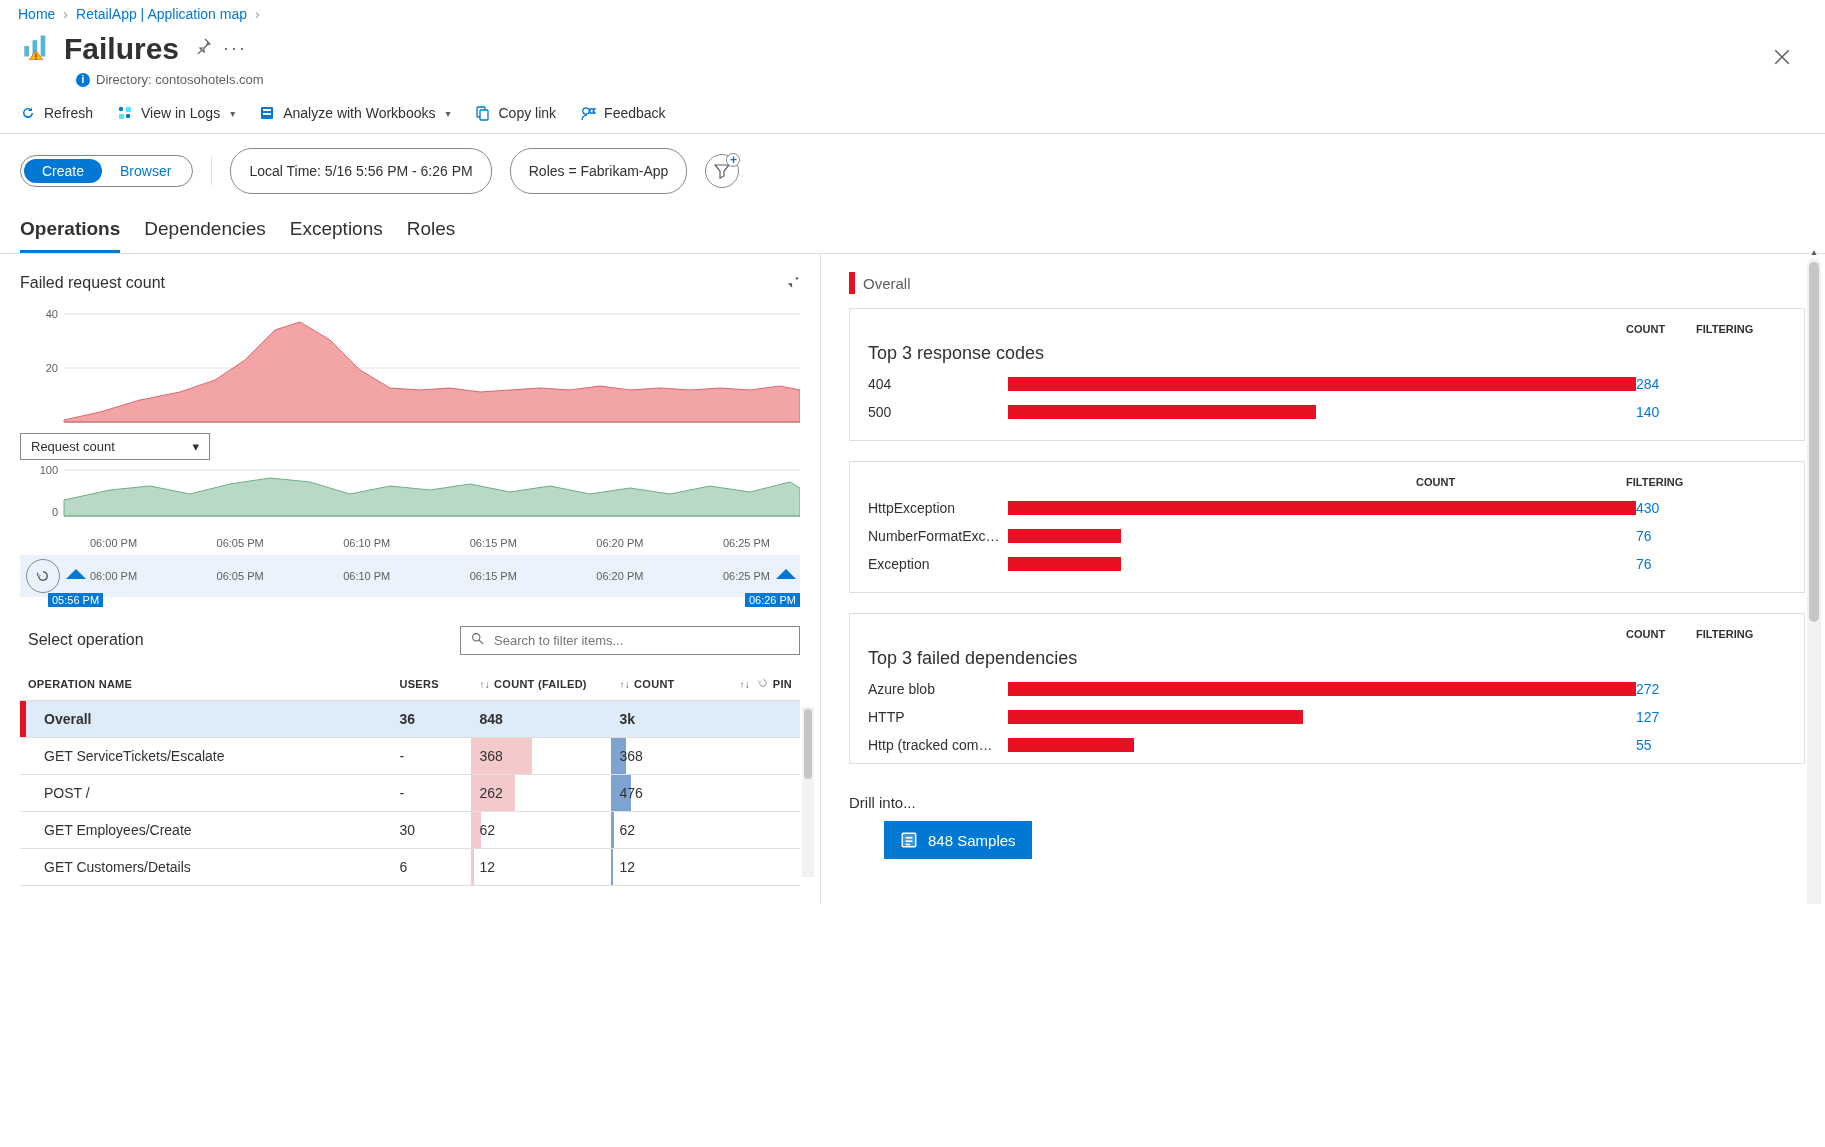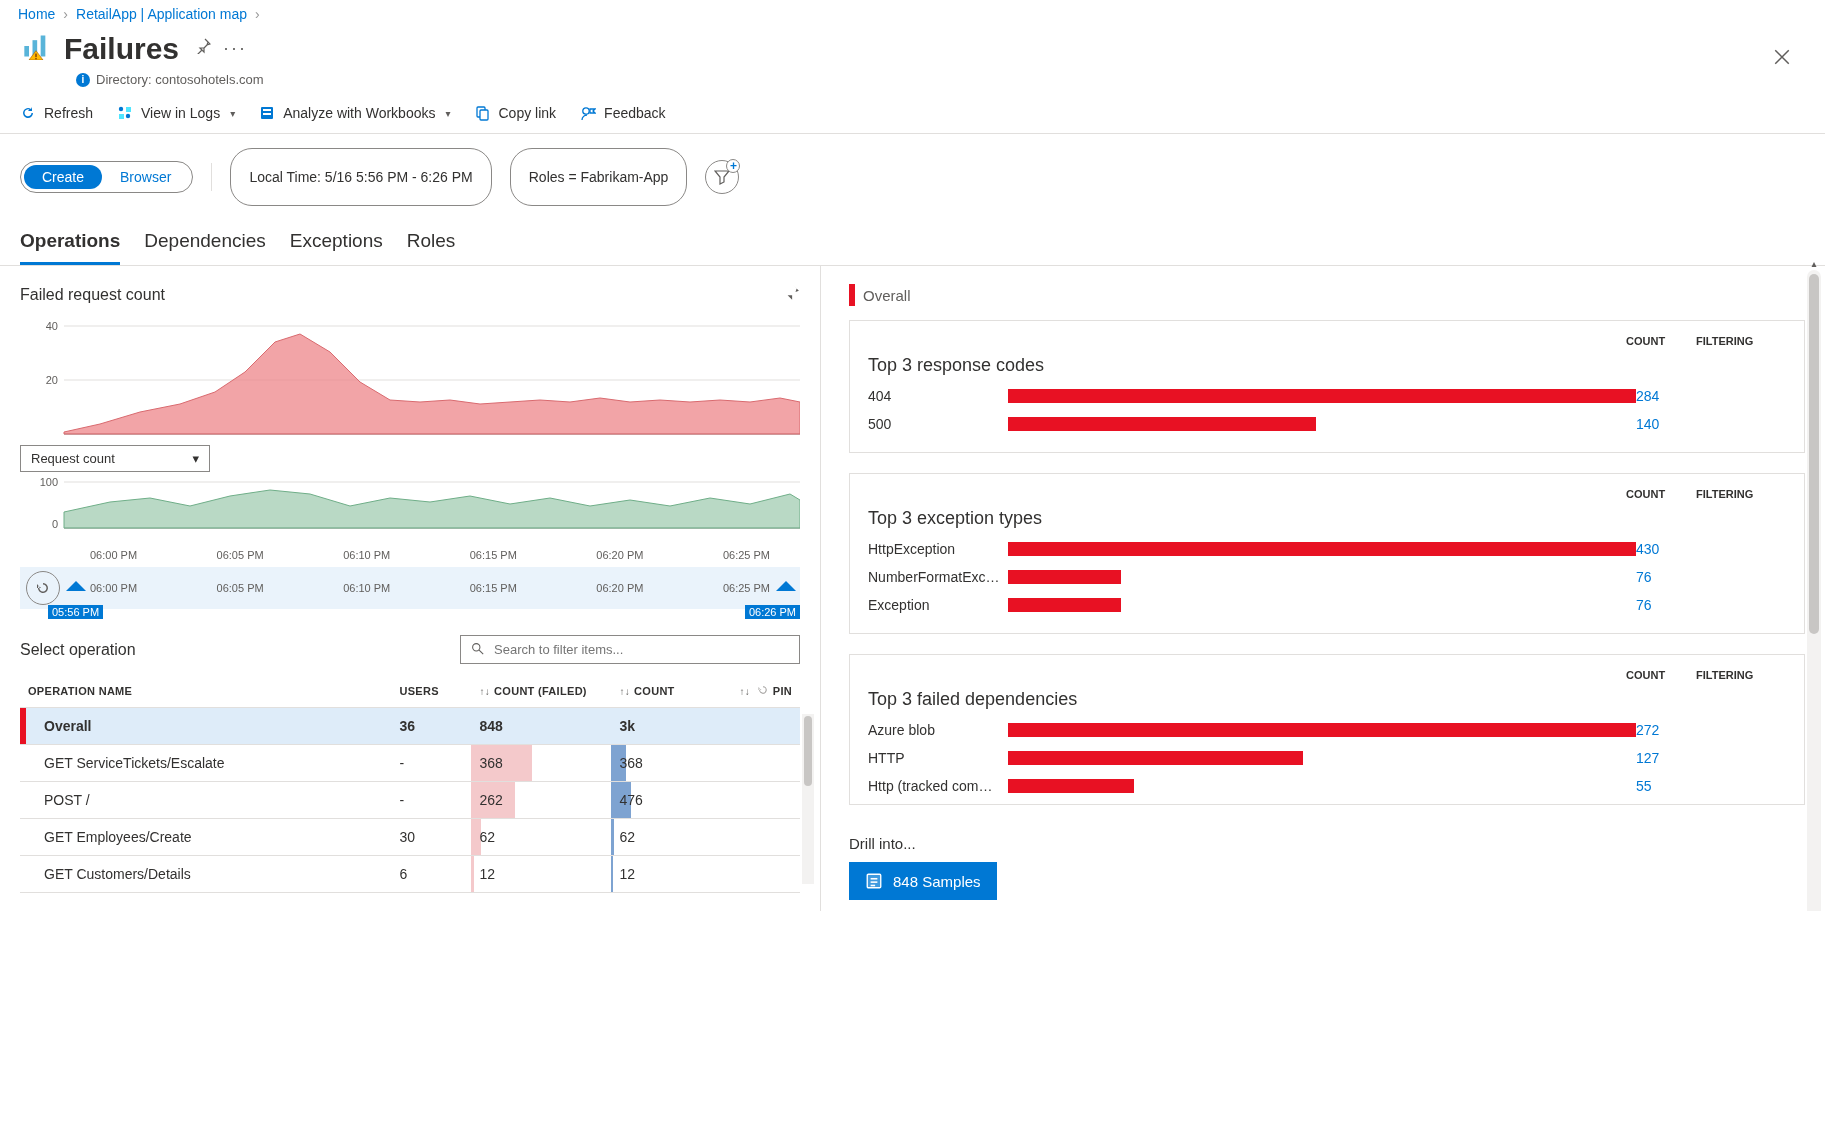--- a/index.html
+++ b/index.html
@@ -46,21 +46,21 @@
   .toolbar .tbtn svg { width:16px; height:16px; }
   .toolbar .caret { font-size: 10px; margin-left: 2px; color: var(--text-soft); }
 
   
   .filter-row { padding: 14px 20px 10px; display:flex; align-items:center; gap: 18px; border-bottom: none;}
   .pill-group { border: 1px solid var(--border-strong); border-radius: 22px; padding: 3px; display:flex; }
   .pill { border:none; background:none; padding: 4px 18px; border-radius: 22px; font-size: 14px; cursor:pointer; }
   .pill.active { background: var(--azure-blue); color:#fff; }
   .pill:not(.active) { color: var(--azure-blue); }
   .vsep { width:1px; height: 28px; background: var(--border); }
-  .chip { border: 1px solid var(--border-strong); border-radius: 22px; padding: 20px 18px; font-size: 14px; color: var(--text); background:#fff; cursor:pointer; }
+  .chip { border: 1px solid var(--border-strong); border-radius: 22px; padding: 14px 18px; font-size: 14px; color: var(--text); background:#fff; cursor:pointer; }
   .chip.iconchip { width: 34px; height:34px; padding:0; display:flex; align-items:center; justify-content:center; position: relative; }
   .chip.iconchip .plus { position:absolute; top:-2px; right:-2px; width:14px; height:14px; border-radius:50%; background:#fff; color: var(--azure-blue); font-size:12px; font-weight:700; display:flex; align-items:center; justify-content:center; border:1px solid var(--border-strong); }
 
   
   .tabs { padding: 8px 20px 0; display:flex; gap: 24px; border-bottom: 1px solid var(--border); font-size: 19px; }
   .tab { padding: 6px 0 10px; cursor:pointer; color: var(--text); border-bottom: 3px solid transparent; }
   .tab.active { font-weight:600; border-bottom-color: var(--azure-blue); }
 
   
   .main { display:flex; }
@@ -84,21 +84,21 @@
   .time-slider .ticks { flex:1; display:flex; justify-content:space-between; font-size:11px; color:var(--text-soft); padding: 0 30px 0 30px;}
   .time-slider .handle { position:absolute; bottom:-10px; background: var(--azure-blue); color:#fff; font-size:11px; padding:1px 4px; }
   .time-slider .handle.left { left: 28px; }
   .time-slider .handle.right { right: 0; }
   .time-slider .handle::before { content:""; position:absolute; top:-34px; left:50%; width:0; height:0; border:10px solid transparent; border-bottom-color: var(--azure-blue); transform: translateX(-50%);}
   .time-slider .handle.right::before { left:auto; right:4px; transform:none; }
 
   
   .select-op { margin-top: 26px; }
   .select-op-head { display:flex; align-items:center; justify-content:space-between; margin-bottom:10px;}
-  .select-op-head h3 { margin:0; font-size:16px; font-weight:400; }
+  .select-op-head h3 { margin:8px; font-size:16px; font-weight:400; }
   .search-box { border:1px solid var(--border-strong); padding: 5px 10px; width: 340px; display:flex; align-items:center; gap:8px; color: var(--text-soft);}
   .search-box input { border:none; outline:none; flex:1; font-size:13px; }
   .op-table { width:100%; border-collapse: collapse; position:relative; }
   .op-table th { font-size:11px; font-weight:700; text-align:left; padding: 10px 8px; letter-spacing: .3px; color: var(--text); border-bottom: 1px solid var(--border); white-space:nowrap;}
   .op-table th .sort { color: var(--text-soft); font-size:10px; margin-right:4px;}
   .op-table td { padding: 10px 8px; border-bottom: 1px solid var(--border); font-size:14px; position:relative;}
   .op-table tr.overall td { font-weight:700; background: var(--bg-pale-blue); }
   .op-table tr.overall td:first-child::before { content:""; position:absolute; left:0; top:0; bottom:0; width:6px; background: var(--red); }
   .op-table td.name { padding-left: 24px; }
   .cell-bar { position:absolute; left:0; top:0; bottom:0; z-index:0; }
@@ -113,21 +113,21 @@
   .card h4 { margin: 20px 0 0; font-size: 18px; font-weight: 400; }
   .card .cols-head { display:grid; grid-template-columns: 1fr 210px 70px 90px; font-size:11px; font-weight:700; padding: 2px 0 6px;}
   .card .cols-head span:nth-child(3), .card .cols-head span:nth-child(4) { text-align:left;}
   .card .row { display:grid; grid-template-columns: 140px 1fr 70px 80px; align-items:center; padding: 6px 0; font-size:14px;}
   .card .row .bar-track { height:14px; position:relative; }
   .card .row .bar { position:absolute; left:0; top:0; height:100%; background: var(--red); }
   .card .row .cnt { color: var(--azure-blue); cursor:pointer; }
 
   .drill { padding: 8px 0 0; border-top: none; margin-top: 4px; }
   .drill h4 { font-size: 15px; font-weight:400; margin: 2px 0 10px; }
-  .samples-btn { background: var(--azure-blue); color:#fff; border:none; padding: 10px 16px; font-size:15px; display:flex; align-items:center; gap:10px; cursor:pointer; }
+  .samples-btn { background: var(--azure-blue); color:#fff; border:none; padding: 10px 16px; font-size:15px; display:flex; align-items:center; gap:10px; cursor:pointer;margin-left:35px; }
   .samples-btn svg { width:18px; height:18px; }
 
 </style>
 </head>
 <body>
 
 <div class="breadcrumb">
   <a href="#">Home</a>
   <span class="sep">›</span>
   <a href="#">RetailApp | Application map</a>
@@ -399,21 +399,20 @@
               <div class="bar" style="width:49%"></div>
             </div>
             <a class="cnt" href="#">140</a>
             <span></span>
           </div>
         </div>
     </div>
 
     <div class="card">
       <div class="cols-head">
-          <h4>Top 3 exception types</h4>
           <span></span>
           <span>COUNT</span>
           <span>FILTERING</span>
         </div>
       <div id="et-rows">
           <div class="row">
             <span>HttpException</span>
             <div class="bar-track">
               <div class="bar" style="width:100%"></div>
             </div>

